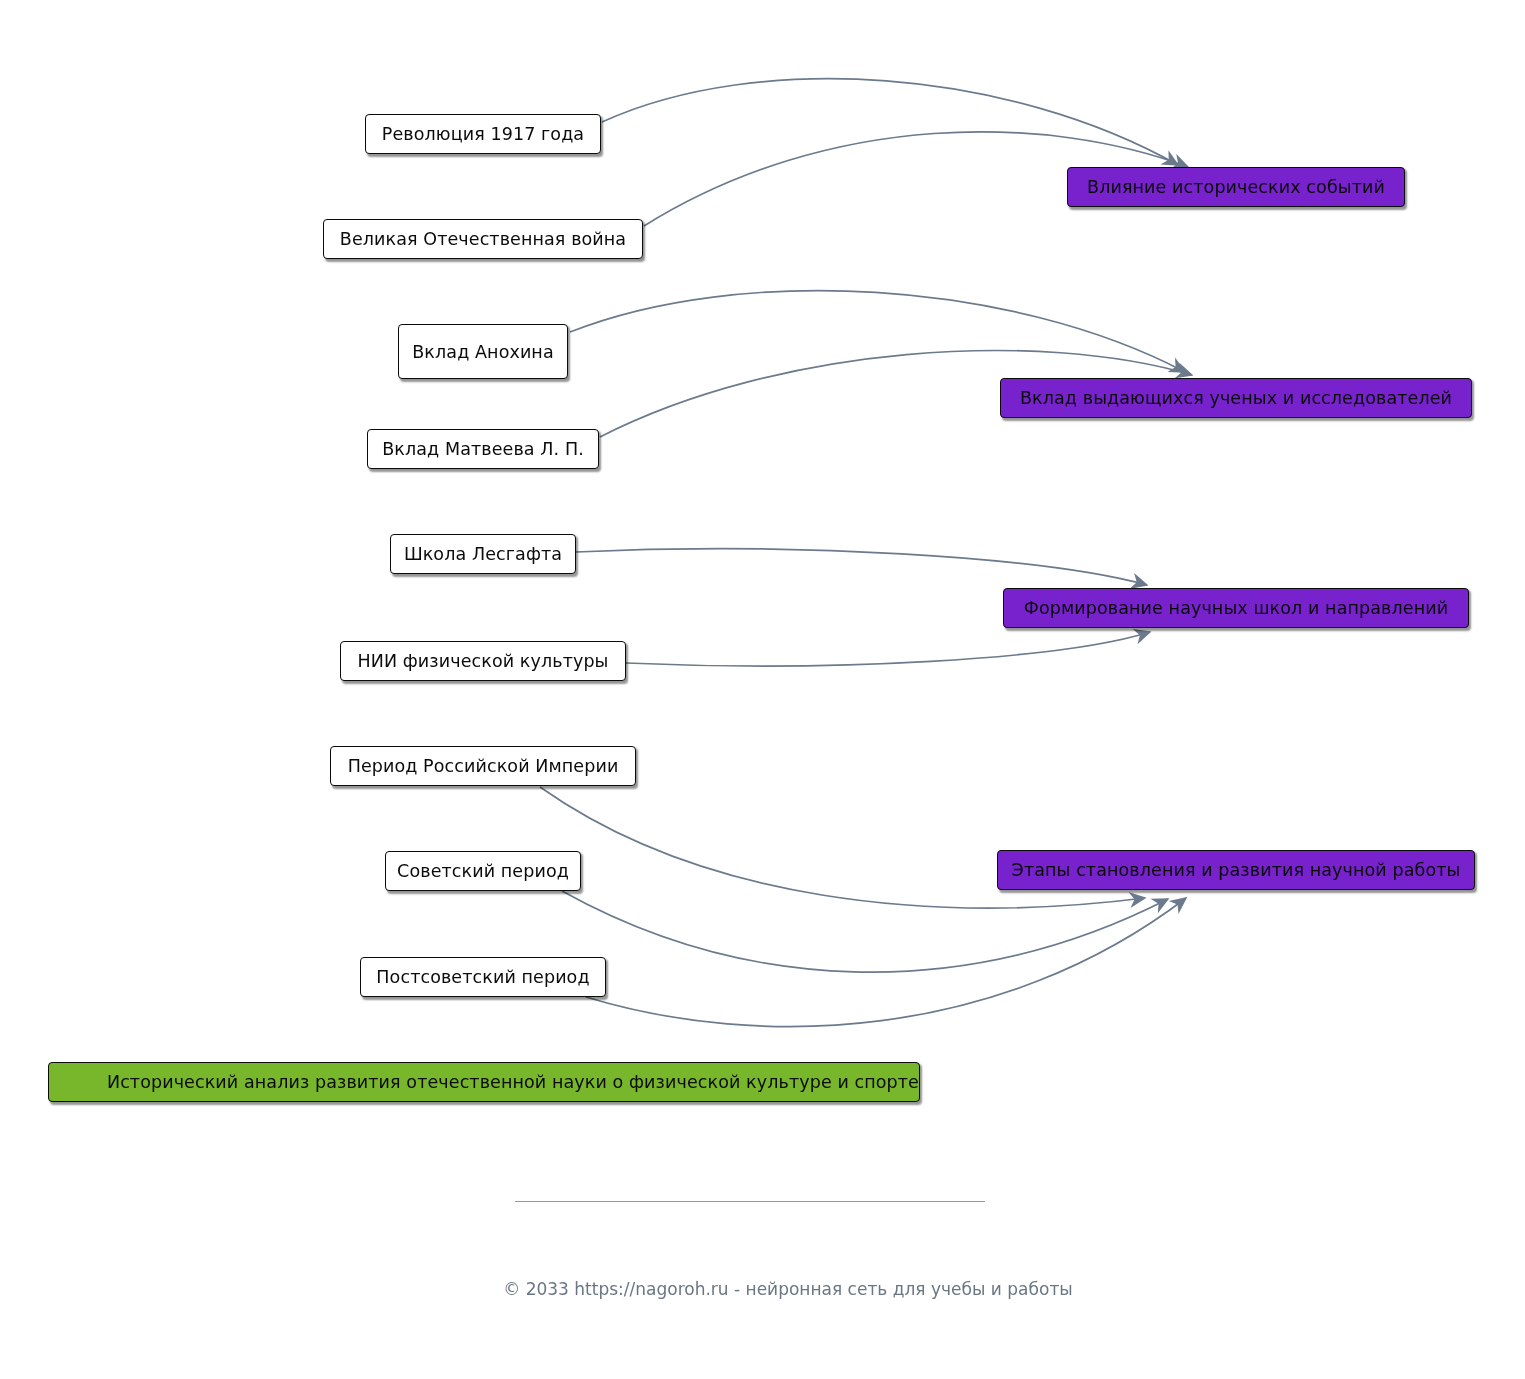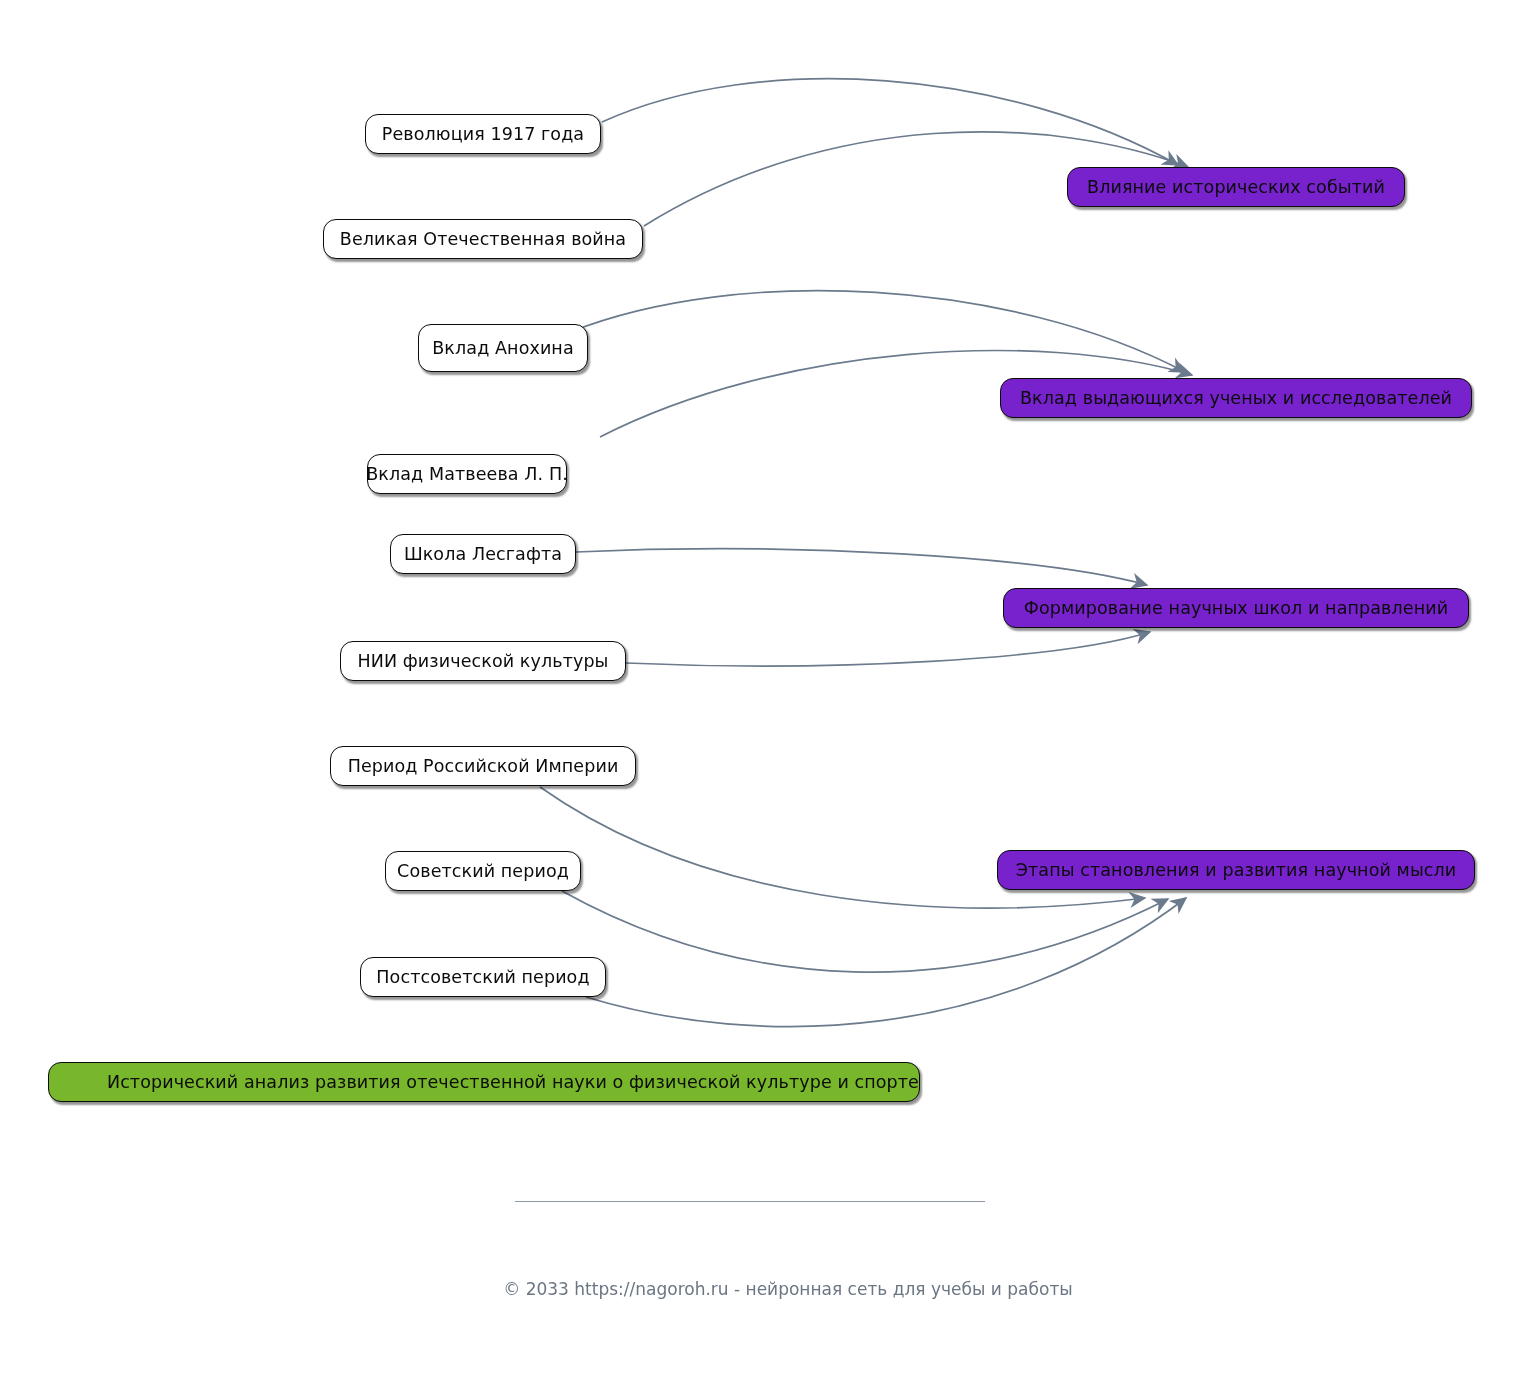--- a/index.html
+++ b/index.html
@@ -27,21 +27,21 @@
     height: 1379px;
     display: block;
   }
   .node-box {
     position: absolute;
     box-sizing: border-box;
     display: flex;
     align-items: center;
     justify-content: center;
     border: 1.4px solid #0b0b0b;
-    border-radius: 13px;
+    border-radius: 4px;
     background: #ffffff;
     color: #0b0b0b;
     font-size: 17.5px;
     font-family: "DejaVu Sans", sans-serif;
     white-space: nowrap;
     letter-spacing: 0.1px;
     box-shadow: 2px 2.5px 2px rgba(0,0,0,0.42);
   }
   .node-box.purple {
     background: #7722cc;
@@ -114,24 +114,24 @@
       </g>
   </svg>
 
   <div id="nodes-layer">
       <div class="node-box " style="left: 365px; top: 114px; width: 236px; height: 40px;">
         <span>Революция 1917 года</span>
       </div>
       <div class="node-box " style="left: 323px; top: 219px; width: 320px; height: 40px;">
         <span>Великая Отечественная война</span>
       </div>
-      <div class="node-box " style="left: 398px; top: 324px; width: 170px; height: 48px; margin-left: 20px;">
+      <div class="node-box " style="left: 398px; top: 324px; width: 170px; height: 55px;">
         <span>Вклад Анохина</span>
       </div>
-      <div class="node-box " style="left: 367px; top: 429px; width: 200px; height: 40px; margin-top: 25px;">
+      <div class="node-box " style="left: 367px; top: 429px; width: 232px; height: 40px;">
         <span>Вклад Матвеева Л. П.</span>
       </div>
       <div class="node-box " style="left: 390px; top: 534px; width: 186px; height: 40px;">
         <span>Школа Лесгафта</span>
       </div>
       <div class="node-box " style="left: 340px; top: 641px; width: 286px; height: 40px;">
         <span>НИИ физической культуры</span>
       </div>
       <div class="node-box " style="left: 330px; top: 746px; width: 306px; height: 40px;">
         <span>Период Российской Империи</span>
@@ -145,21 +145,21 @@
       <div class="node-box purple" style="left: 1067px; top: 167px; width: 338px; height: 40px;">
         <span>Влияние исторических событий</span>
       </div>
       <div class="node-box purple" style="left: 1000px; top: 378px; width: 472px; height: 40px;">
         <span>Вклад выдающихся ученых и исследователей</span>
       </div>
       <div class="node-box purple" style="left: 1003px; top: 588px; width: 466px; height: 40px;">
         <span>Формирование научных школ и направлений</span>
       </div>
       <div class="node-box purple" style="left: 997px; top: 850px; width: 478px; height: 40px;">
-        <span>Этапы становления и развития научной мысли</span>
+        <span>Этапы становления и развития научной работы</span>
       </div>
       <div class="node-box green" style="left: 48px; top: 1062px; width: 872px; height: 40px;">
         <span>Исторический анализ развития отечественной науки о физической культуре и спорте</span>
       </div>
     </div>
 
   <div class="caption-wrap">
     <hr class="caption-rule">
   </div>
 

